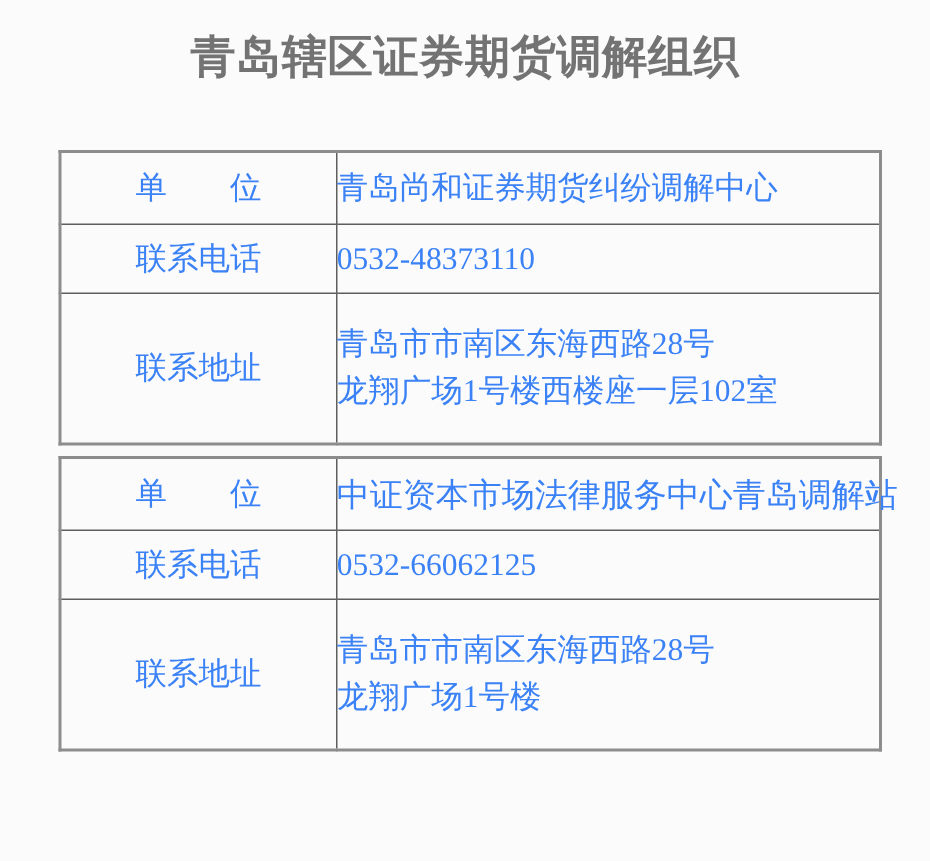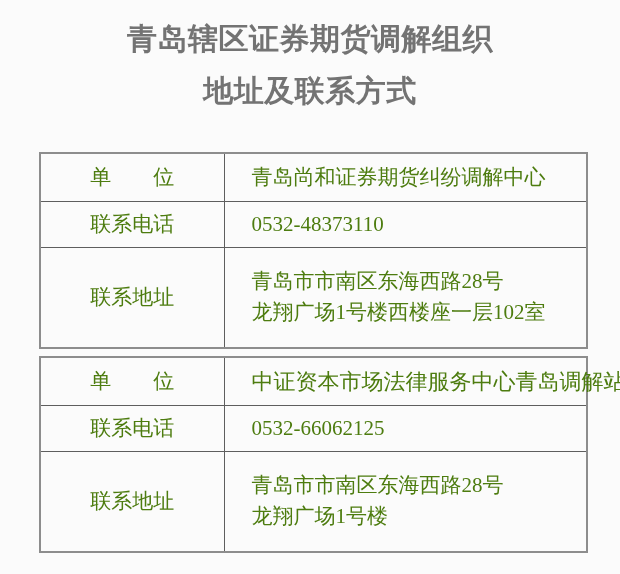--- a/index.html
+++ b/index.html
@@ -35,47 +35,45 @@
     table-layout: fixed;
     background: #fbfbfb;
     border: 2px solid #8d8d8d;
   }
   table.contact-table + table.contact-table {
     margin-top: 7px;
   }
   td {
     border: 1px solid #5e5e5e;
     vertical-align: middle;
-    color: #4d7c0f;
+    color: #3b82f6;
     font-size: 21px;
   }
   td.label-cell {
     width: 184px;
     text-align: center;
   }
   td.value-cell {
-    padding-left: 27px;
     text-align: left;
   }
   tr.row-unit  { height: 48px; }
   tr.row-phone { height: 46px; }
   tr.row-addr  { height: 101px; }
   .value-line {
     line-height: 31px;
     white-space: nowrap;
   }
 </style>
 </head>
 <body>
 
 <div class="page">
 
   <div class="title-block">
     <div class="title-line">青岛辖区证券期货调解组织</div>
-    <div class="title-line">地址及联系方式</div>
   </div>
 
   <div class="tables-wrap">
 
     <table class="contact-table">
       <tbody>
         <tr class="row-unit">
           <td class="label-cell">单　　位</td>
           <td class="value-cell">
             <div class="value-line">青岛尚和证券期货纠纷调解中心</div>

